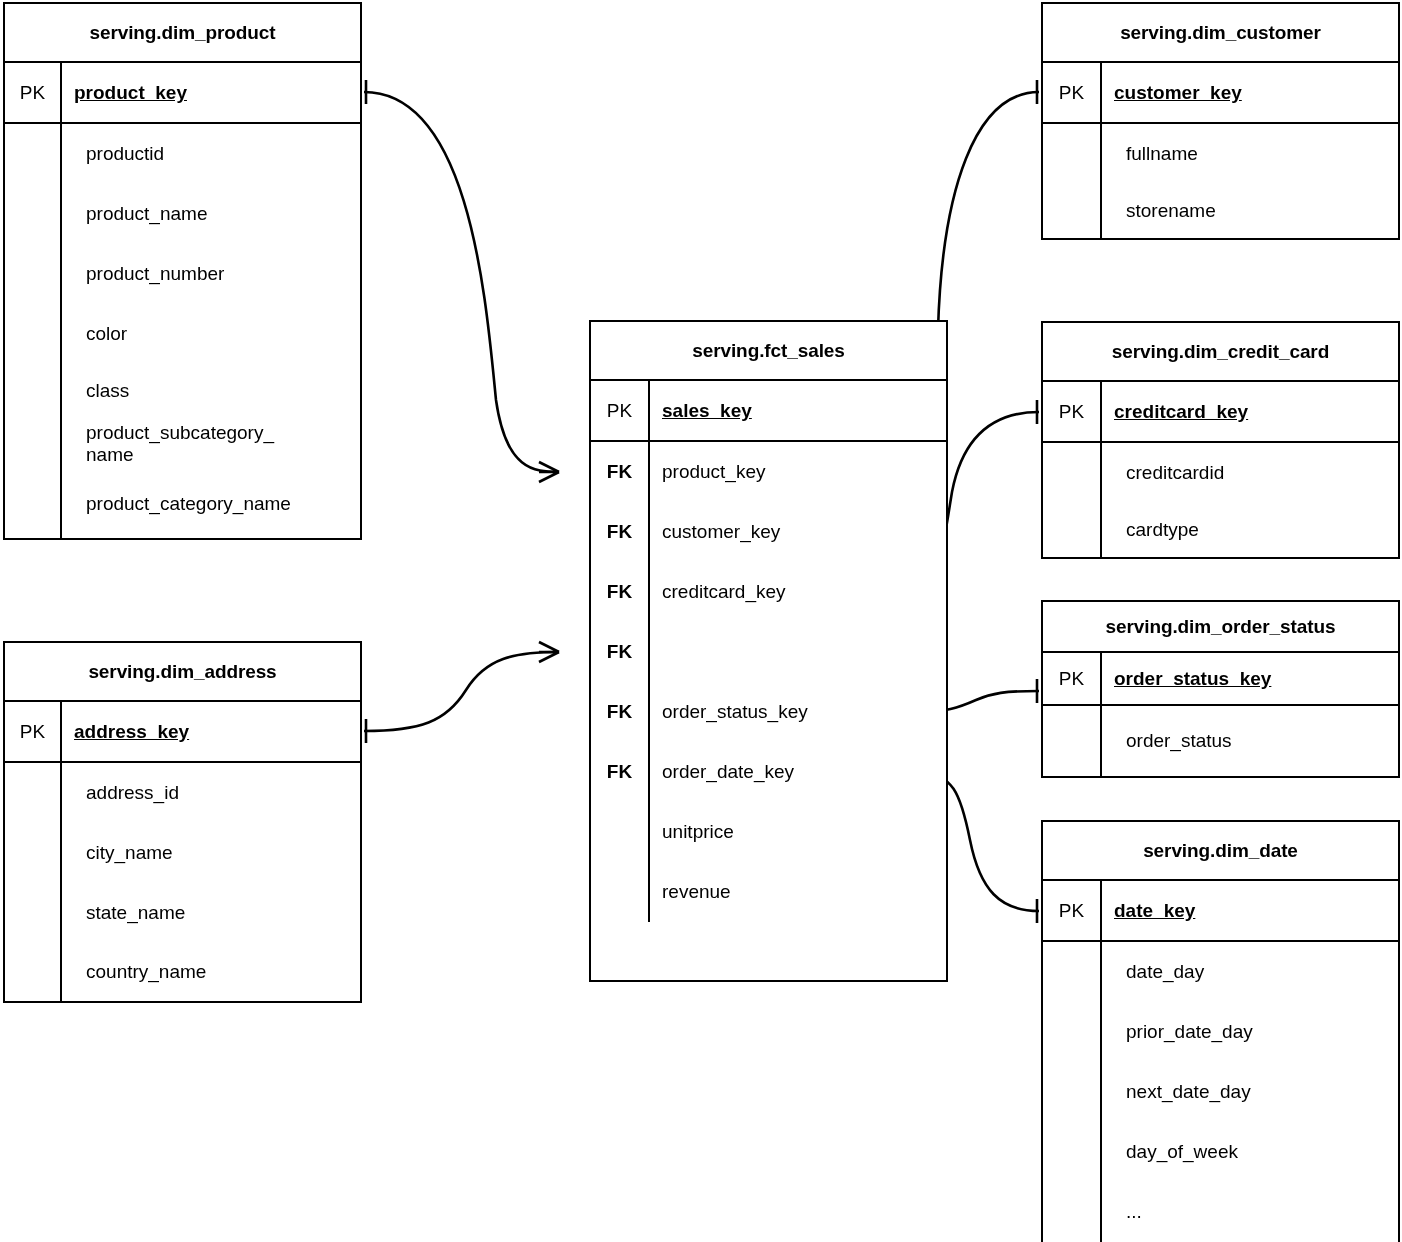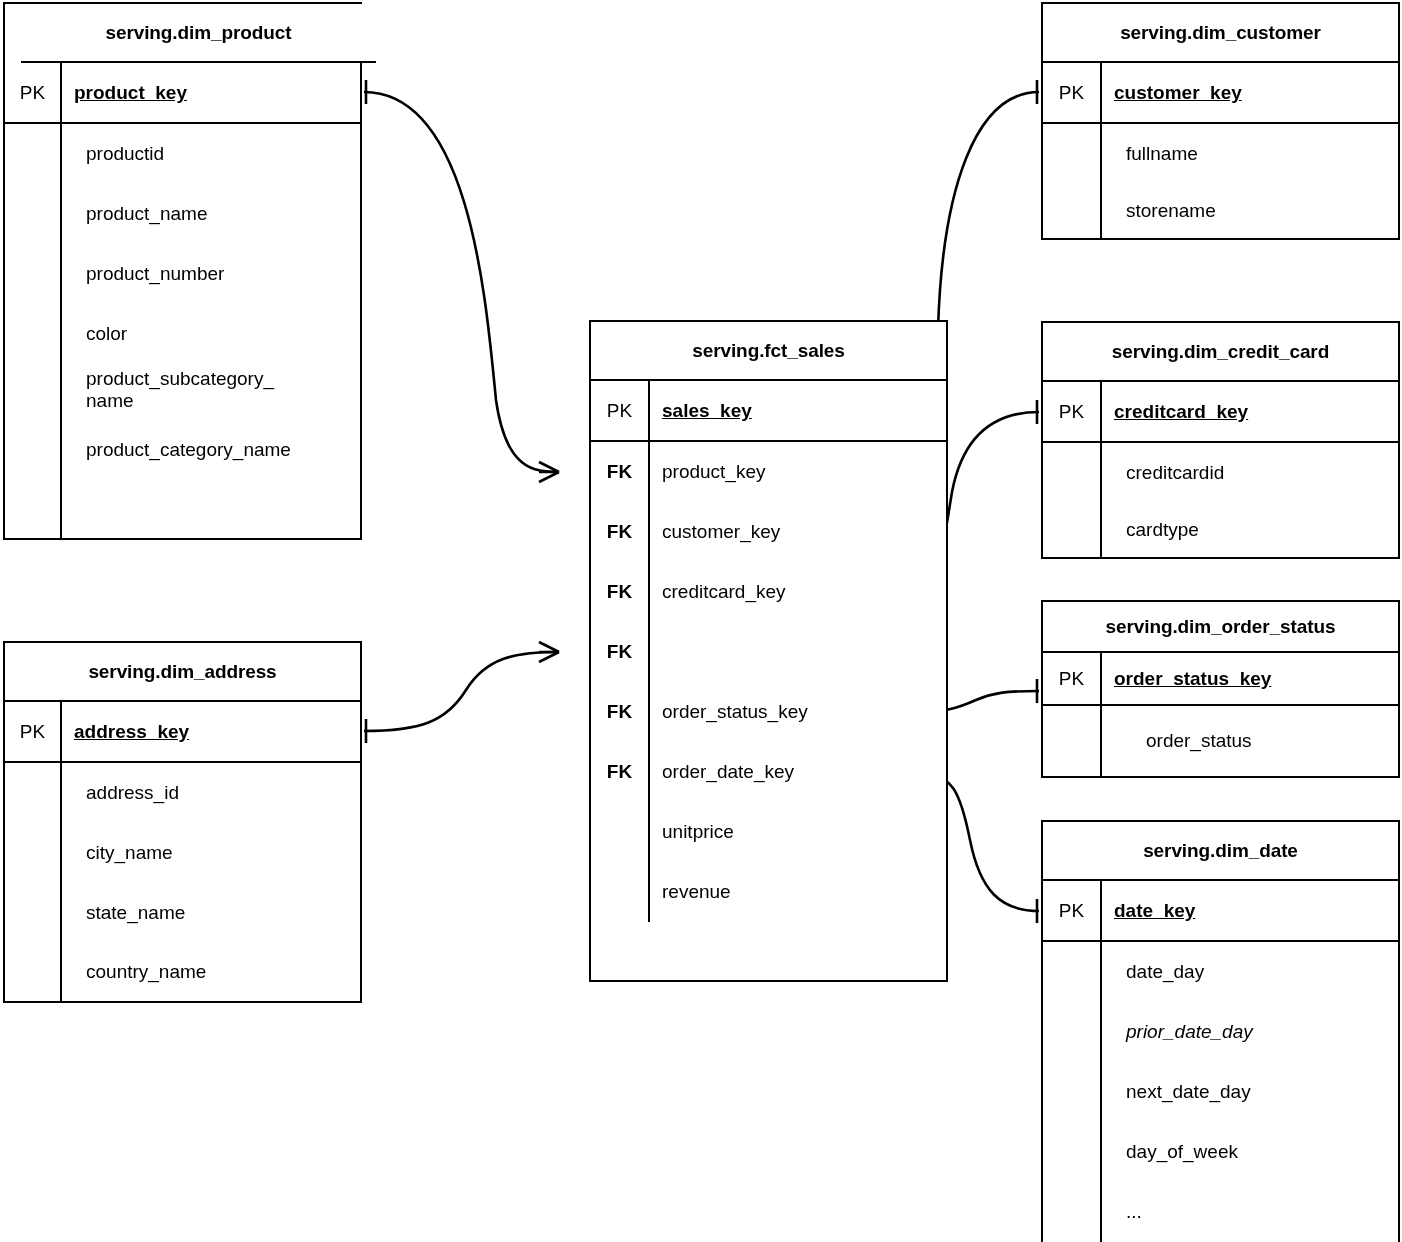--- a/index.html
+++ b/index.html
@@ -145,32 +145,33 @@
       <path d="M 1037 679 L 1037 703"></path>
       <path d="M 922 712 L 942 702 M 922 712 L 942 712 M 922 712 L 942 722"></path>
 
       <path d="M 1039 911 C 1000 911 980 890 970 840 C 960 790 952 776 922 772"></path>
       <path d="M 1037 899 L 1037 923"></path>
       <path d="M 922 772 L 942 762 M 922 772 L 942 772 M 922 772 L 942 782"></path>
     </g>
   </svg>
 
   <div class="entity" style="left:3px; top:2px; width:359px; height:538px;">
-    <div class="entity-title" style="height:59px;margin-left:16px;">serving.dim_product</div>
+    <div class="entity-title" style="height:59px;">serving.dim_product</div>
     <div class="row pk-row" style="height:61px;">
       <div class="keycol pk" style="width:57px;">PK</div>
       <div class="namecol pkname">product_key</div>
     </div>
     <div class="attrs-wrap">
       <div class="attrs-keycol" style="width:57px;"></div>
       <div class="attrs-list">
         <div class="attr" style="height:60px;">productid</div>
         <div class="attr" style="height:60px;">product_name</div>
         <div class="attr" style="height:60px;">product_number</div>
         <div class="attr" style="height:60px;">color</div>
+        <div class="attr" style="height:54px;">class</div>
         <div class="attr" style="height:62px; align-items:flex-start; padding-top:4px;">product_subcategory_
 name</div>
         <div class="attr" style="height:48px;">product_category_name</div>
       </div>
     </div>
   </div>
 
   <div class="entity" style="left:3px; top:641px; width:359px; height:362px;">
     <div class="entity-title" style="height:59px;">serving.dim_address</div>
     <div class="row pk-row" style="height:61px;">
@@ -259,36 +260,36 @@
 
   <div class="entity" style="left:1041px; top:600px; width:359px; height:178px;">
     <div class="entity-title" style="height:59px;">serving.dim_order_status</div>
     <div class="row pk-row" style="height:61px;">
       <div class="keycol pk" style="width:59px;">PK</div>
       <div class="namecol pkname">order_status_key</div>
     </div>
     <div class="attrs-wrap">
       <div class="attrs-keycol" style="width:59px;"></div>
       <div class="attrs-list">
-        <div class="attr" style="height:70px;margin-left:20px;">order_status</div>
+        <div class="attr" style="height:70px;">order_status</div>
       </div>
     </div>
   </div>
 
   <div class="entity" style="left:1041px; top:820px; width:359px; height:424px;">
     <div class="entity-title" style="height:59px;">serving.dim_date</div>
     <div class="row pk-row" style="height:61px;">
       <div class="keycol pk" style="width:59px;">PK</div>
       <div class="namecol pkname">date_key</div>
     </div>
     <div class="attrs-wrap">
       <div class="attrs-keycol" style="width:59px;"></div>
       <div class="attrs-list">
         <div class="attr" style="height:60px;">date_day</div>
-        <div class="attr" style="height:60px;font-style:italic;">prior_date_day</div>
+        <div class="attr" style="height:60px;">prior_date_day</div>
         <div class="attr" style="height:60px;">next_date_day</div>
         <div class="attr" style="height:60px;">day_of_week</div>
         <div class="attr" style="height:60px;">...</div>
       </div>
     </div>
   </div>
 
 </div>
 
 </body></html>

